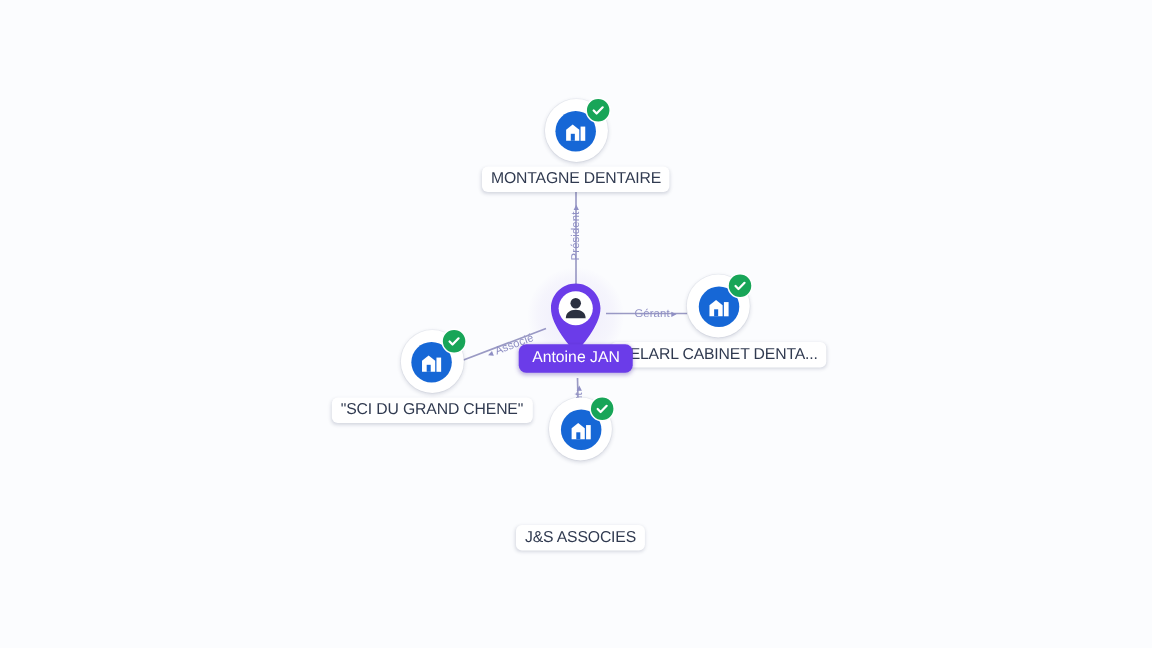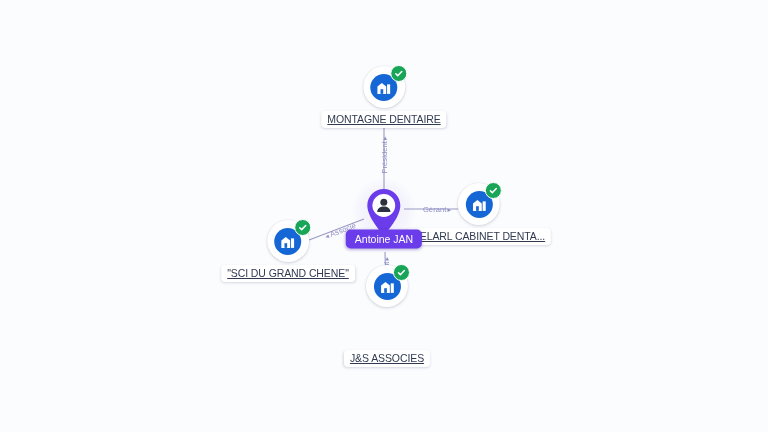--- a/index.html
+++ b/index.html
@@ -104,21 +104,20 @@
     margin-top: 3px;
     background: #ffffff;
     border-radius: 4px;
     padding: 2px 6px 3px 6px;
     font-size: 10.5px;
     line-height: 12px;
     color: #303a50;
     white-space: nowrap;
     box-shadow: 0 1px 2.5px rgba(40,50,90,0.18);
     letter-spacing: -0.1px;
-    text-decoration: underline;
   }
   .person-label {
     background: #6b3ce9;
     color: #ffffff;
     border-radius: 5px;
     padding: 3px 9px 4px 9px;
     font-size: 10.5px;
     line-height: 12px;
     white-space: nowrap;
     box-shadow: 0 1px 3px rgba(70,40,160,0.35);

